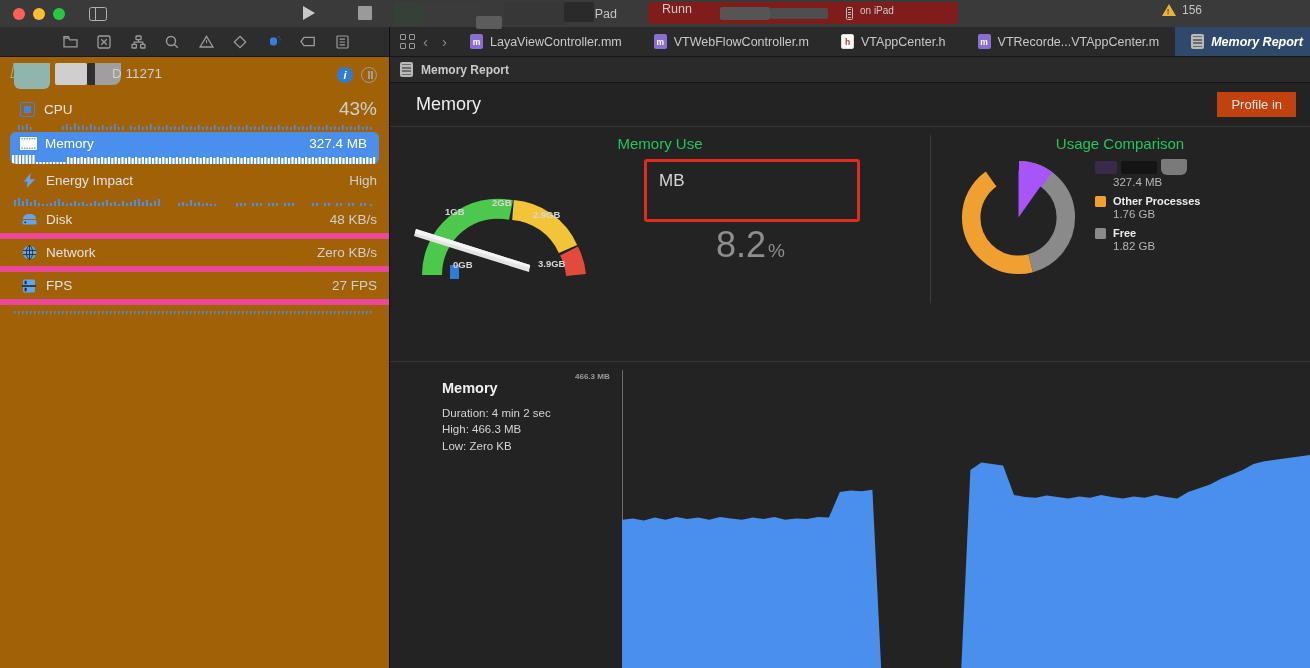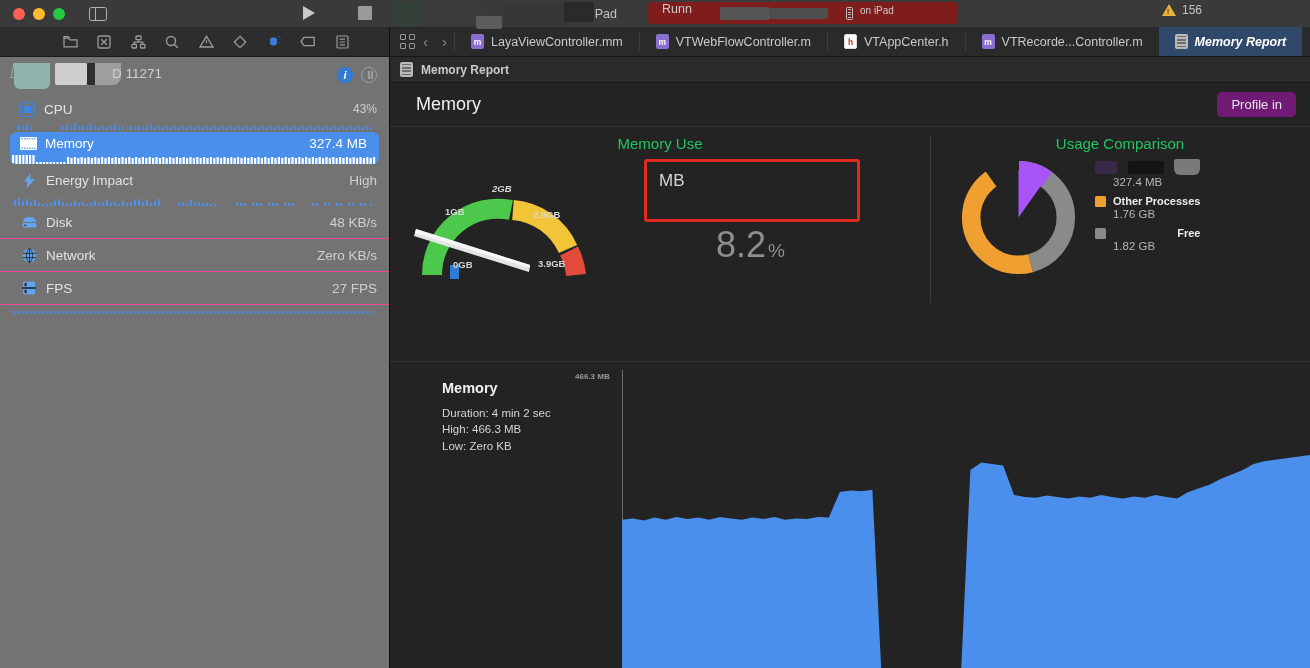--- a/index.html
+++ b/index.html
@@ -40,53 +40,53 @@
   .status-on { position:absolute; left:212px; top:3px; font-size:10px; color:#c9c9c9; }
   .warn-group { position:absolute; right:108px; top:3px; display:flex; align-items:center; gap:6px; }
   .warn-tri { width:0;height:0;border-left:7px solid transparent;border-right:7px solid transparent;border-bottom:12px solid #e8b33a; position:relative;}
   .warn-tri:after{content:"!";position:absolute;left:-2.2px;top:2.5px;font-size:8px;color:#5a4510;font-weight:bold;}
   .warn-count { font-size:12px; color:#c4c4c4; }
 
   
   .body-row { display:flex; flex:1 1 auto; min-height:0; }
 
   
-  .navigator { width:390px; flex:0 0 390px; background:#737373; display:flex; flex-direction:column; border-right:1px solid #0d0d0d; }
+  .navigator { width:390px; flex:0 0 390px; background:#a16207; display:flex; flex-direction:column; border-right:1px solid #0d0d0d; }
   .nav-toolbar { height:30px; display:flex; align-items:center; gap:18px; padding-left:62px; background:#2d2d2d; border-bottom:1px solid #1b1b1b; }
   .nav-ico { width:16px; height:16px; color:#9b9b9b; display:flex; align-items:center; justify-content:center; }
   .nav-ico svg { display:block; }
   .nav-ico.active { color:#3b7ddd; }
 
   .gauge-row { height:40px; position:relative; display:flex; align-items:center; padding:0 12px; }
   .g-r1 { position:absolute; left:14px; top:6px; width:36px;height:26px;background:#8fb5ac; border-radius:0 0 6px 6px; }
   .g-r1:before{content:"";position:absolute;left:-2px;top:0;width:10px;height:14px;border-left:1.5px solid #8fb5ac;border-bottom:1.5px solid #8fb5ac;transform:skewX(-12deg);}
   .g-r2 { position:absolute; left:55px; top:6px; width:32px;height:22px;background:#cfcfcf; }
   .g-r3 { position:absolute; left:87px; top:6px; width:20px;height:22px;background:#2f2f2f; }
   .g-r4 { position:absolute; left:95px; top:6px; width:26px;height:22px;background:#9f9f9f;border-radius:0 0 8px 0;}
   .pid { position:absolute; left:112px; top:9px; font-size:13.5px; color:#cfcfcf; }
   .info-badge { position:absolute; right:36px; top:10px; width:16px;height:16px;border-radius:50%;background:#2f7bd6;color:#fff;font-size:11px;font-weight:bold;display:flex;align-items:center;justify-content:center;font-style:italic;}
   .pause-badge { position:absolute; right:12px; top:10px; width:16px;height:16px;border-radius:50%;border:1.3px solid #9e9e9e;display:flex;align-items:center;justify-content:center;}
   .pause-badge:after{content:"";width:1.4px;height:8px;background:#9e9e9e;box-shadow:3px 0 0 #9e9e9e;}
 
   .cpu-row { height:24px; display:flex; align-items:center; padding:0 12px 0 20px; }
   .cpu-ico { width:15px;height:15px;border:1.6px solid #3b87e8;border-radius:2px;position:relative;margin-right:9px;}
   .cpu-ico:after{content:"";position:absolute;left:3px;top:3px;right:3px;bottom:3px;background:#3b87e8;}
   .cpu-lbl{font-size:13.5px;color:#e2e2e2;}
-  .cpu-val{margin-left:auto;font-size:12px;color:#cfcfcf;}
+  .cpu-val{margin-left:auto;font-size:19px;color:#cfcfcf;}
 
   .spark { height:9px; width:100%; overflow:hidden; }
   .spark svg{display:block;}
 
   .mem-item { margin:2px 10px 0 10px; background:#4a8fec; border-radius:6px; padding:0; overflow:hidden; }
   .mem-top { display:flex; align-items:center; height:23px; padding:0 12px 0 10px; }
   .mem-ico { width:17px;height:13px;margin-right:8px;display:flex;align-items:center;justify-content:center;}
   .mem-lbl{font-size:13.5px;color:#fff;}
   .mem-val{margin-left:auto;font-size:13.5px;color:#fff;}
 
-  .res-row { display:flex; align-items:center; height:33px; padding:0 12px 0 20px; border-bottom:1px solid #ec4899; }
+  .res-row { display:flex; align-items:center; height:33px; padding:0 12px 0 20px; border-bottom:6px solid #ec4899; }
   .res-row .ri{ width:18px; height:16px; margin-right:8px; display:flex; align-items:center; justify-content:center; color:#61a5f0;}
   .res-lbl{font-size:13.5px;color:#e2e2e2;}
   .res-val{margin-left:auto;font-size:13.5px;color:#cfcfcf;}
   .energy-row{border-bottom:none;}
 
   
   .editor { flex:1 1 auto; min-width:0; background:#232323; display:flex; flex-direction:column; }
   .tabbar { height:30px; background:#2a2a2a; display:flex; align-items:stretch; border-bottom:1px solid #161616; }
   .tb-left { display:flex; align-items:center; gap:0; padding:0 0 0 10px; }
   .grid-ico { width:16px; height:16px; display:grid; grid-template-columns:6px 6px; grid-template-rows:6px 6px; gap:3px; }
@@ -100,21 +100,21 @@
   .ficon.h { background:#fff; color:#c0392b; border:1px solid #ddd;}
   .ficon.rep { background:#b9b9b9; position:relative; }
   .ficon.rep:after{content:"";position:absolute;left:2px;top:2px;right:2px;bottom:2px;background:repeating-linear-gradient(to bottom,#6d6d6d 0 1.5px,transparent 1.5px 3.2px);}
 
   .breadcrumb { height:26px; background:#2a2a2a; display:flex; align-items:center; padding-left:10px; gap:8px; border-bottom:1px solid #161616; }
   .bc-label { font-size:12px; color:#c9c9c9; font-weight:bold; }
 
   .content { flex:1 1 auto; min-height:0; background:#232323; position:relative; overflow:hidden; }
   .mem-header { height:44px; display:flex; align-items:center; padding:0 14px 0 26px; border-bottom:1px solid #353535; }
   .mem-title { font-size:18px; color:#efefef; }
-  .profile-btn { margin-left:auto; background:#701a75; border:none; border-radius:5px; color:#e6e6e6; font-size:13px; padding:5px 14px; font-family:inherit; white-space:nowrap; }
+  .profile-btn { margin-left:auto; background:#c2410c; border:none; border-radius:0; color:#e6e6e6; font-size:13px; padding:5px 14px; font-family:inherit; white-space:nowrap; }
 
   .gauges { height:190px; display:flex; position:relative; }
   .gauge-panel { flex:0 0 540px; position:relative; }
   .panel-title { text-align:center; font-size:15px; color:#22c55e; padding-top:8px; }
   .vdiv { position:absolute; left:540px; top:8px; bottom:14px; width:1px; background:#3a3a3a; }
   .donut-panel { flex:1 1 auto; position:relative; }
 
   .gauge-wrap { position:absolute; left:20px; top:30px; width:230px; height:130px; }
   .gauge-num { position:absolute; left:265px; top:44px; display:flex; align-items:baseline; }
   .gnum { font-size:50px; color:#e9e9e9; letter-spacing:-1px; line-height:1; }
@@ -122,21 +122,21 @@
   .gpct-wrap { position:absolute; left:290px; top:100px; display:flex; align-items:baseline;margin-left:36px; }
   .gpct { font-size:36px; color:#8e8e8e; line-height:1; }
   .gpct-sym { font-size:19px; color:#8e8e8e; margin-left:2px; }
   .redbox { position:absolute; left:254px; top:32px; width:216px; height:63px; border:3.5px solid #e02b20; border-radius:3px; }
 
   .gauge-labels span { position:absolute; font-size:9.5px; color:#d6d6d6; font-weight:bold; }
 
   .donut-wrap { position:absolute; left:26px; top:28px; width:125px; height:125px; }
   .legend { position:absolute; left:165px; top:32px; }
   .leg-item { margin-bottom:7px; }
-  .leg-top { display:flex; align-items:center; gap:7px;justify-content:space-between; }
+  .leg-top { display:flex; align-items:center; gap:7px; }
   .sw { width:11px; height:11px; border-radius:1.5px; flex:0 0 auto; }
   .leg-name { font-size:11px; font-weight:bold; color:#ececec; }
   .leg-val { font-size:11.5px; color:#b6b6b6; margin-left:18px; margin-top:1px; }
   .leg-redact { display:flex; align-items:center; gap:4px; }
   .lr1{width:22px;height:13px;background:#3a2a4a;border-radius:2px;}
   .lr2{width:36px;height:13px;background:#141414;border-radius:2px;}
   .lr3{width:26px;height:16px;background:#7a7a7a;border-radius:2px 2px 6px 6px;}
 
   .graph-sec { position:absolute; left:0; right:0; top:278px; bottom:0; border-top:1px solid #353535; }
   .graph-info { position:absolute; left:52px; top:18px; width:170px; }
@@ -738,21 +738,21 @@
           <span>VTWebFlowController.m</span>
         </div>
         <div class="tab-sep"></div>
         <div class="tab">
           <div class="ficon h">h</div>
           <span>VTAppCenter.h</span>
         </div>
         <div class="tab-sep"></div>
         <div class="tab">
           <div class="ficon m">m</div>
-          <span>VTRecorde...Controller.m</span>
+          <span>VTRecorde...VTAppCenter.m</span>
         </div>
         <div class="tab active">
           <div class="ficon rep"></div>
           <span>Memory Report</span>
         </div>
       </div>
 
       <div class="breadcrumb">
         <div class="ficon rep"></div>
         <span class="bc-label">Memory Report</span>
@@ -779,21 +779,21 @@
                 </g>
                 <g>
                   <polygon points="6,72 120,108 119,115 4,79" fill="#e4e4e4"></polygon>
                   <polygon points="6,72 120,108 120,111 5,76" fill="#f5f5f5"></polygon>
                 </g>
                 <rect x="40" y="108" width="9" height="14" fill="#2f7bd6"></rect>
               </svg>
               <div class="gauge-labels">
                 <span style="left:43px;top:102px;">0GB</span>
                 <span style="left:35px;top:49px;">1GB</span>
-                <span style="left:82px;top:26px;font-style:italic;">2GB</span>
+                <span style="left:82px;top:40px;">2GB</span>
                 <span style="left:123px;top:52px;">2.9GB</span>
                 <span style="left:128px;top:101px;">3.9GB</span>
               </div>
             </div>
 
             <div class="gauge-num">
               <span class="gunit">MB</span>
             </div>
             <div class="gpct-wrap">
               <span class="gpct">8.2</span>

